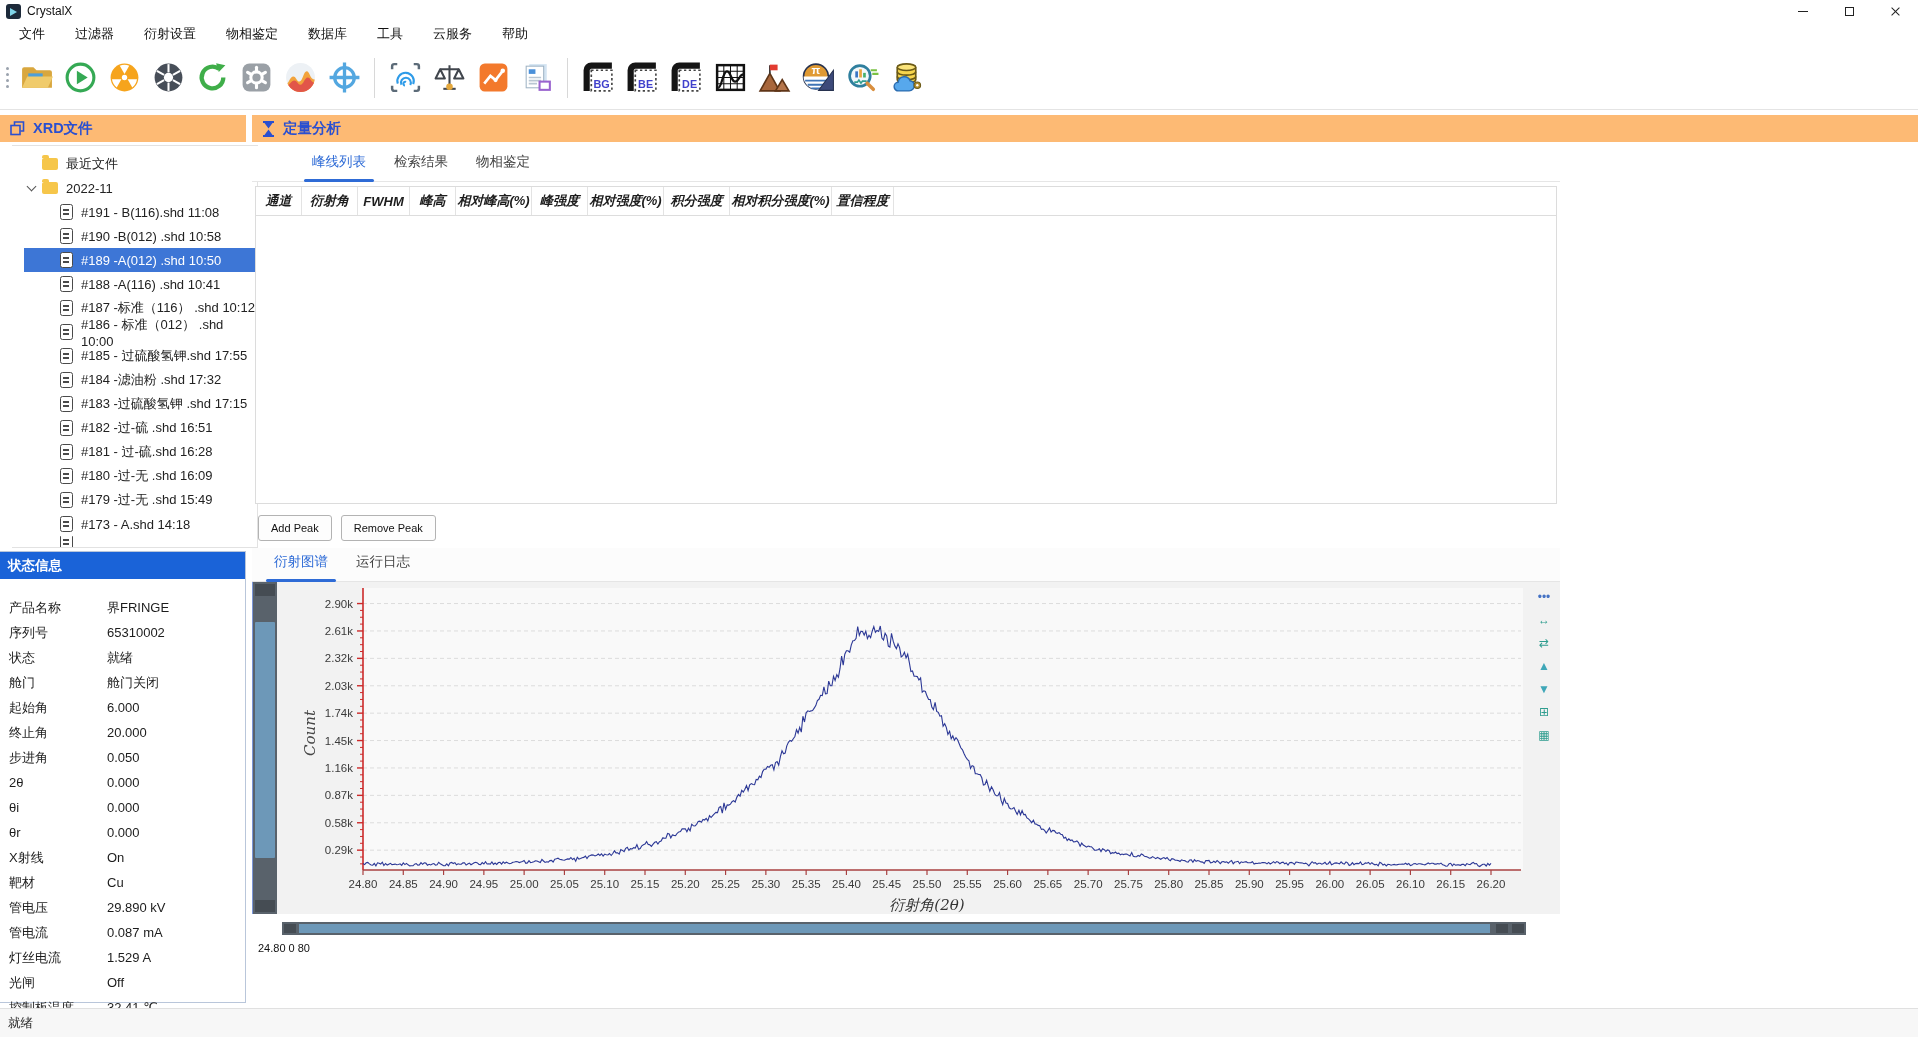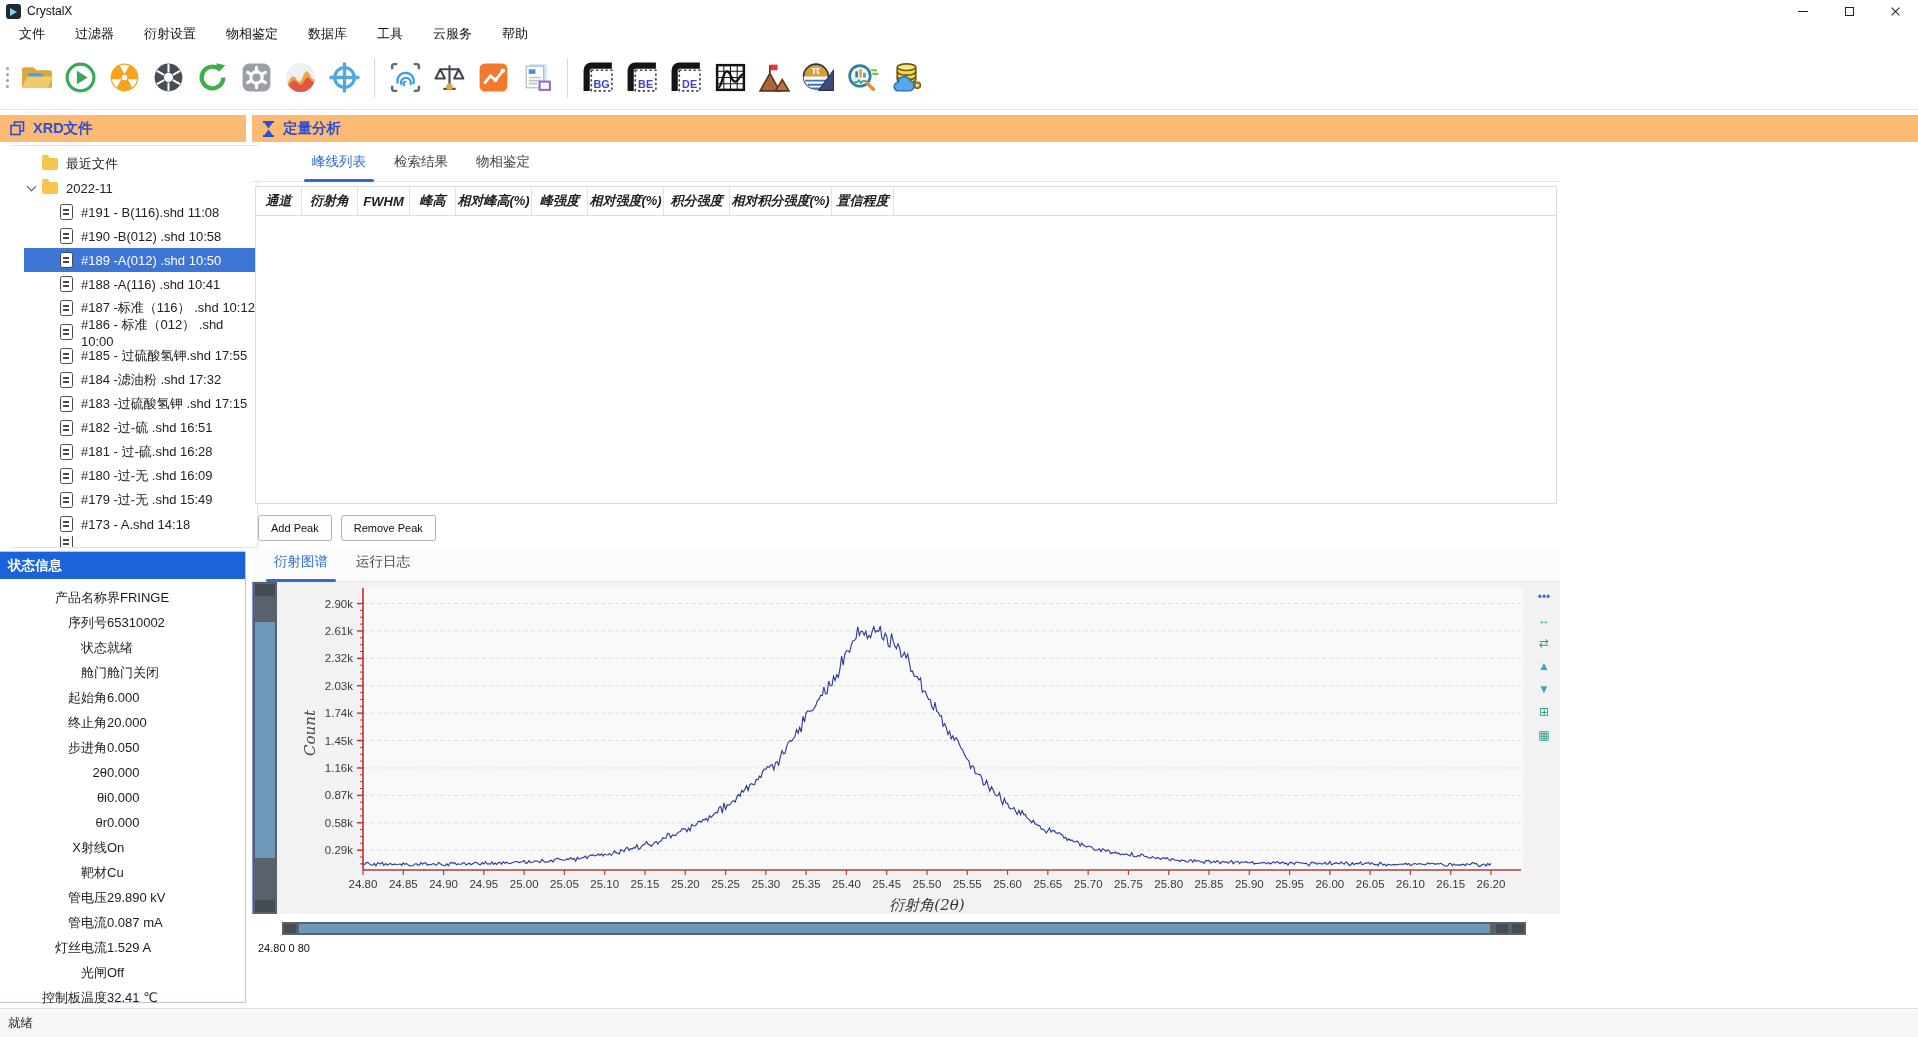--- a/index.html
+++ b/index.html
@@ -53,21 +53,21 @@
   .file-row{height:24px;display:flex;align-items:center;font-size:13px;color:#222;margin-left:12px;margin-right:0;padding-left:36px;}
   .file-row.selected{background:#3d76d6;color:#fff;}
   .file-ico{width:13px;height:16px;background:#fff;border:1.6px solid #4a4a4a;border-radius:2.5px;position:relative;margin-right:8px;flex:none;}
   .file-ico:before{content:"";position:absolute;left:2px;top:4px;width:6px;height:1.5px;background:#4a4a4a;box-shadow:0 4px 0 #4a4a4a;}
   .file-row.partial{margin-top:0;height:12px;overflow:hidden;}
 
   
   .status-panel{position:absolute;left:0;top:551px;width:246px;height:452px;background:#fff;border:1px solid #b9c6da;border-left:none;}
   .status-head{height:27px;background:#1a63d8;color:#fff;font-size:13.5px;font-weight:bold;display:flex;align-items:center;padding-left:8px;}
   .st-row{display:flex;height:25px;align-items:center;font-size:13px;}
-  .st-rows{padding-top:6px;text-align:right;}
+  .st-rows{padding-top:16px;}
   .st-label{width:107px;padding-left:9px;color:#1c1c1c;}
   .st-value{color:#1c1c1c;}
 
   
   .statusbar{position:absolute;left:0;top:1008px;width:1918px;height:29px;background:#f7f7f7;border-top:1px solid #e0e0e0;display:flex;align-items:center;}
   .statusbar span{font-size:12.5px;margin-left:8px;color:#222;}
 
   
   .tabs-strip{position:absolute;left:252px;top:146px;width:1308px;height:36px;border-bottom:1px solid #e6e6e6;display:flex;align-items:flex-end;background:#fff;}
   .tab{font-size:13.5px;color:#444;padding:0 14px 10px 14px;position:relative;}

